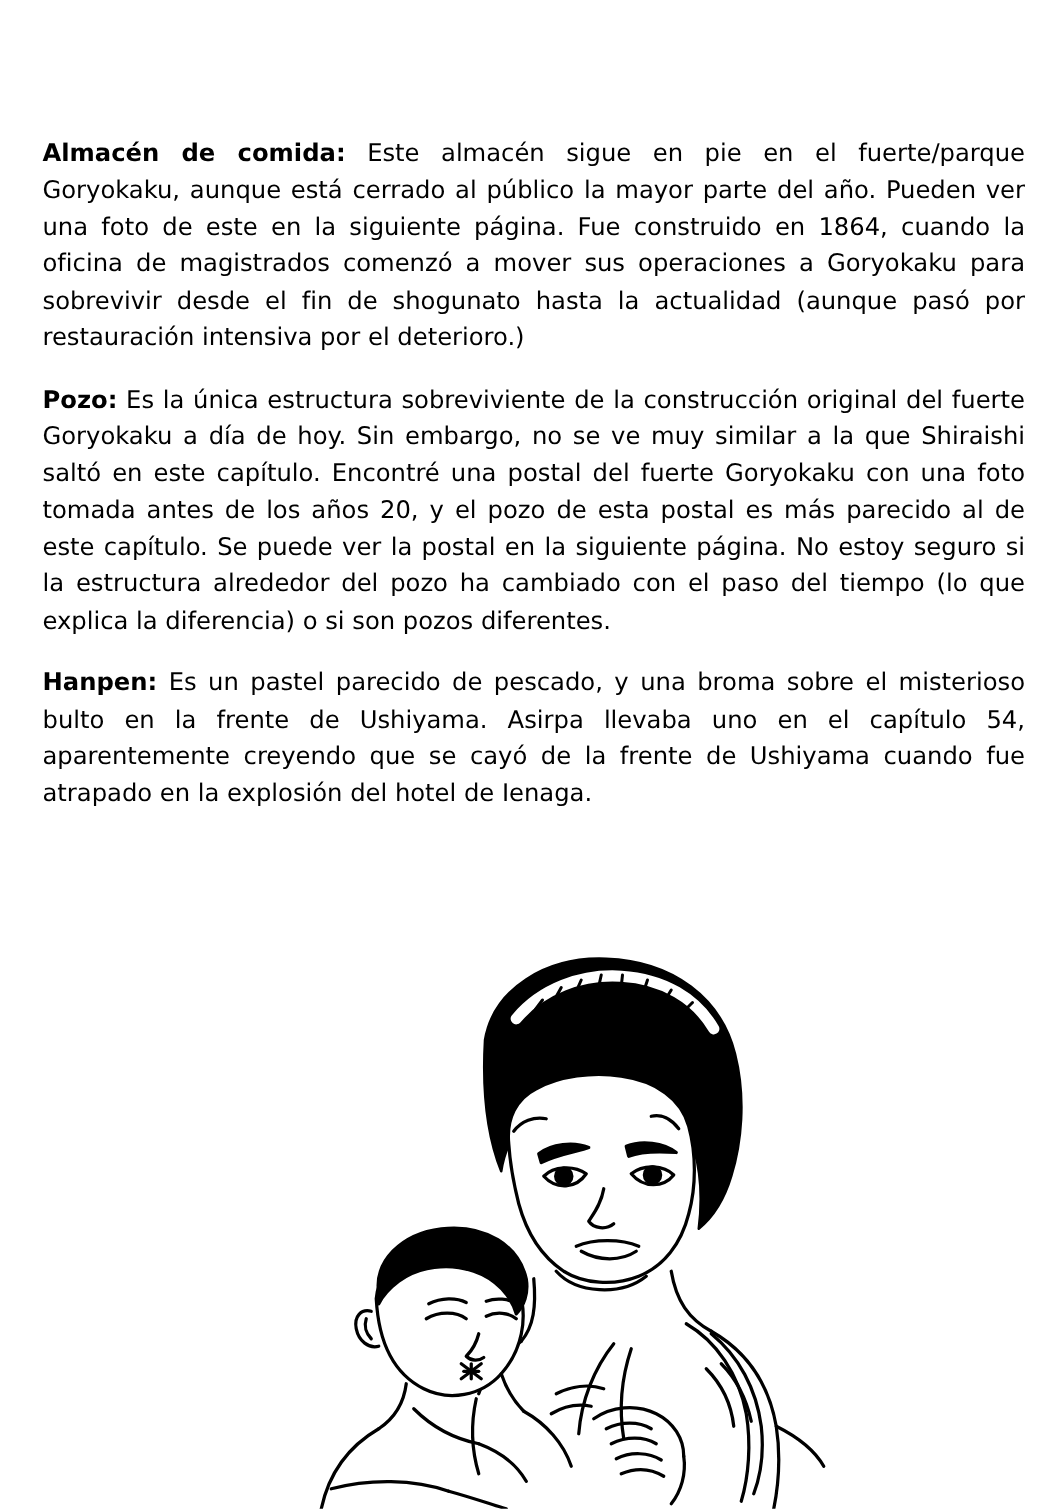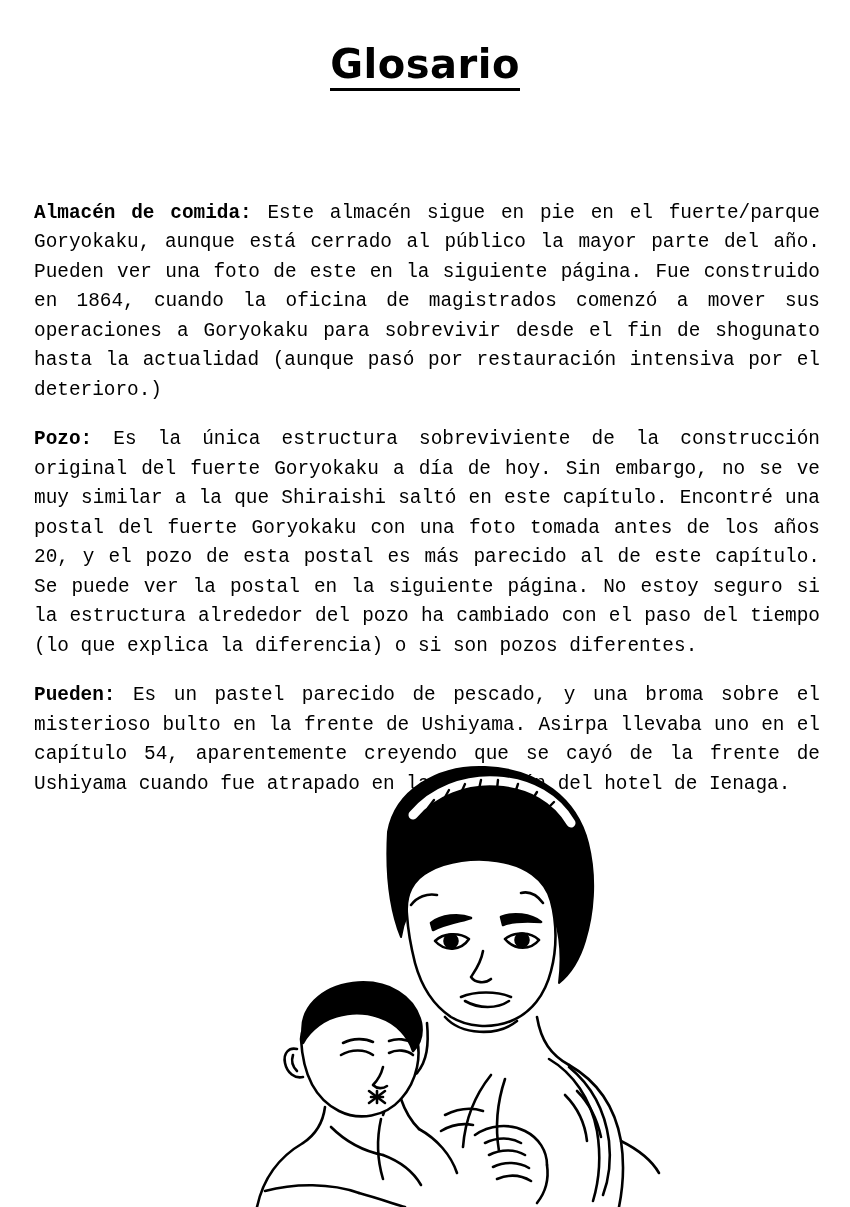--- a/index.html
+++ b/index.html
@@ -34,21 +34,20 @@
     padding-bottom: 2px;
     display: inline-block;
   }
   .content {
     margin: 4px auto;
     padding: 0;
     width: 818px;
     box-sizing: border-box;
     padding-left: 18px;
     padding-right: 14px;
-    font-family: Liberation Mono, monospace;
   }
   .entry {
     text-align: justify;
     text-justify: inter-word;
     font-size: 19.4px;
     line-height: 1.52;
     margin: 0 0 20px 0;
     hyphens: none;
   }
   .entry-term {
@@ -71,29 +70,28 @@
   .art {
     width: 560px;
     height: 452px;
   }
 </style>
 </head>
 <body>
 
 <div class="page">
 
-  <h1 class="title"><span>Glosario</span></h1>
 
   <div class="content">
 
     <p class="entry first-entry"><span class="entry-term">Almacén de comida:</span><span> Este almacén sigue en pie en el fuerte/parque Goryokaku, aunque está cerrado al público la mayor parte del año. Pueden ver una foto de este en la siguiente página. Fue construido en 1864, cuando la oficina de magistrados comenzó a mover sus operaciones a Goryokaku para sobrevivir desde el fin de shogunato hasta la actualidad (aunque pasó por restauración intensiva por el deterioro.)</span></p>
 
     <p class="entry"><span class="entry-term">Pozo:</span><span> Es la única estructura sobreviviente de la construcción original del fuerte Goryokaku a día de hoy. Sin embargo, no se ve muy similar a la que Shiraishi saltó en este capítulo. Encontré una postal del fuerte Goryokaku con una foto tomada antes de los años 20, y el pozo de esta postal es más parecido al de este capítulo. Se puede ver la postal en la siguiente página. No estoy seguro si la estructura alrededor del pozo ha cambiado con el paso del tiempo (lo que explica la diferencia) o si son pozos diferentes.</span></p>
 
-    <p class="entry"><span class="entry-term">Pueden:</span><span> Es un pastel parecido de pescado, y una broma sobre el misterioso bulto en la frente de Ushiyama. Asirpa llevaba uno en el capítulo 54, aparentemente creyendo que se cayó de la frente de Ushiyama cuando fue atrapado en la explosión del hotel de Ienaga.</span></p>
+    <p class="entry"><span class="entry-term">Hanpen:</span><span> Es un pastel parecido de pescado, y una broma sobre el misterioso bulto en la frente de Ushiyama. Asirpa llevaba uno en el capítulo 54, aparentemente creyendo que se cayó de la frente de Ushiyama cuando fue atrapado en la explosión del hotel de Ienaga.</span></p>
 
   </div>
 
   <div class="art-wrap">
     <svg class="art" viewBox="0 0 560 452" xmlns="http://www.w3.org/2000/svg">
       <g fill="none" stroke="#000" stroke-width="2.6" stroke-linecap="round" stroke-linejoin="round">
 
         <path d="M243 77 C250 36 292 10 340 12 C394 14 432 44 443 88 C452 124 448 160 440 186 C434 206 424 220 414 228 C418 196 414 168 404 150 C392 128 370 116 344 114 C316 112 290 122 274 142 C264 154 258 168 256 182 C248 162 240 130 243 77 Z" fill="#000" stroke="#000" stroke-width="2"></path>
         <path d="M248 70 C262 40 300 20 342 22 C390 24 424 50 436 90" fill="none" stroke="#fff" stroke-width="0"></path>
 

